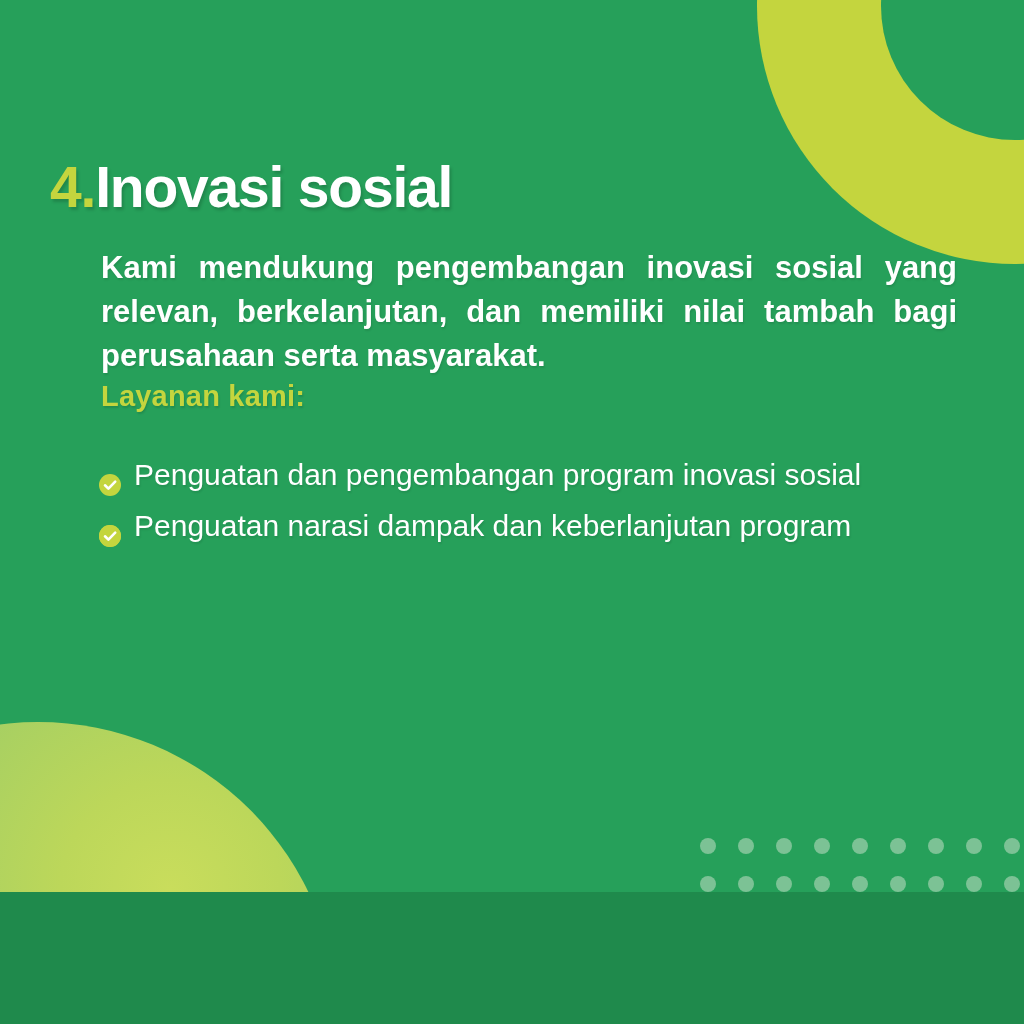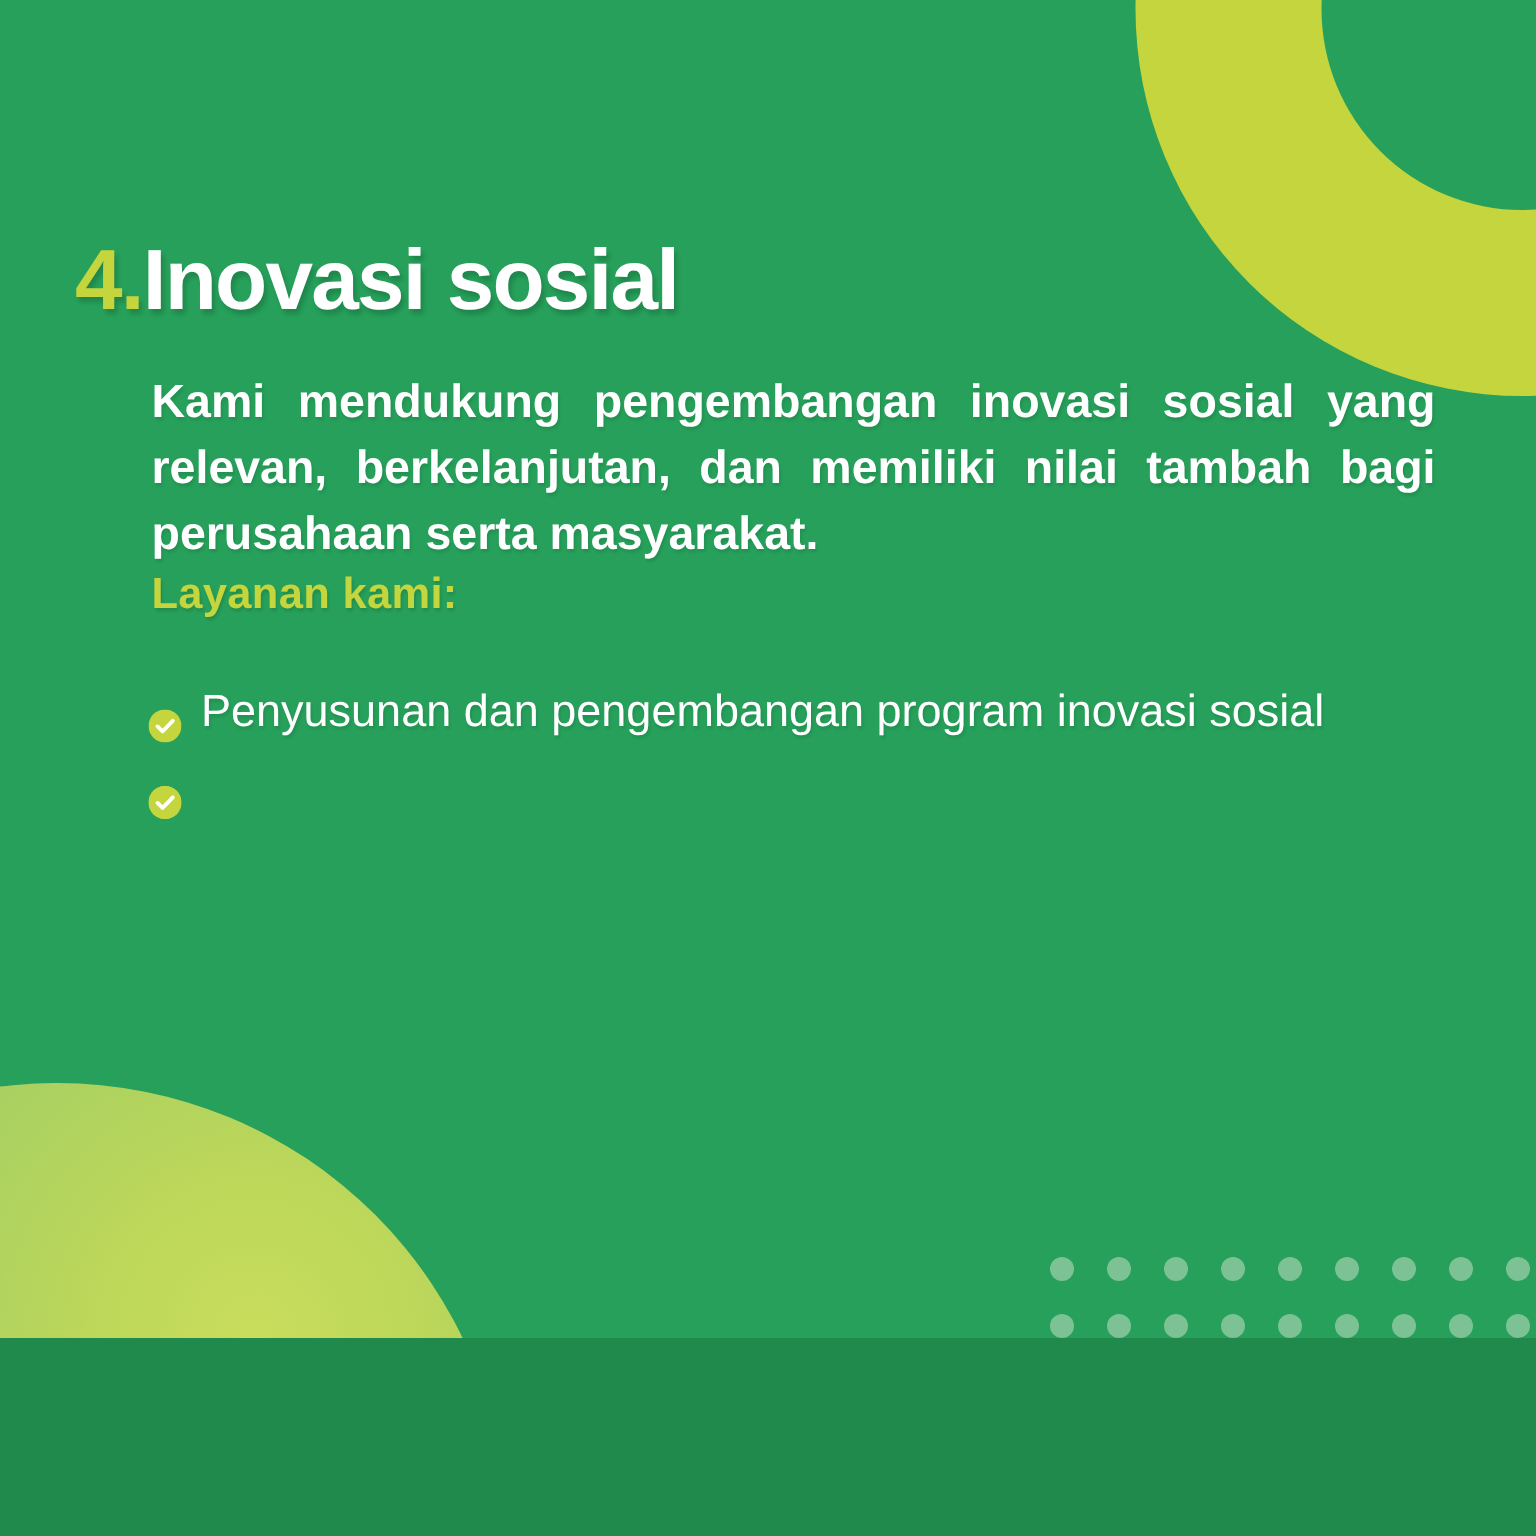--- a/index.html
+++ b/index.html
@@ -209,34 +209,35 @@
     <h2 class="subhead">Layanan kami:</h2>
 
     <ul class="bullets">
       <li class="bullet">
         <span class="check-icon">
           <svg viewBox="0 0 22 22" width="22" height="22">
             <circle cx="11" cy="11" r="11" fill="#c4d53e"></circle>
             <path d="M6 11.3 L9.4 14.6 L16.2 7.6" stroke="#ffffff" stroke-width="2.6" fill="none" stroke-linecap="round" stroke-linejoin="round"></path>
           </svg>
         </span>
-        <span>Penyusunan dan pengembangan program inovasi sosial</span>
+        <span>Penguatan dan pengembangan program inovasi sosial</span>
       </li>
       <li class="bullet nojustify">
         <span class="check-icon">
           <svg viewBox="0 0 22 22" width="22" height="22">
             <circle cx="11" cy="11" r="11" fill="#c4d53e"></circle>
             <path d="M6 11.3 L9.4 14.6 L16.2 7.6" stroke="#ffffff" stroke-width="2.6" fill="none" stroke-linecap="round" stroke-linejoin="round"></path>
           </svg>
         </span>
       </li>
       <li class="bullet nojustify">
         <span class="check-icon">
           <svg viewBox="0 0 22 22" width="22" height="22">
             <circle cx="11" cy="11" r="11" fill="#c4d53e"></circle>
             <path d="M6 11.3 L9.4 14.6 L16.2 7.6" stroke="#ffffff" stroke-width="2.6" fill="none" stroke-linecap="round" stroke-linejoin="round"></path>
           </svg>
         </span>
+        <span>Penguatan narasi dampak dan keberlanjutan program</span>
       </li>
     </ul>
 
   </div>
 </div>
 
 </body></html>

